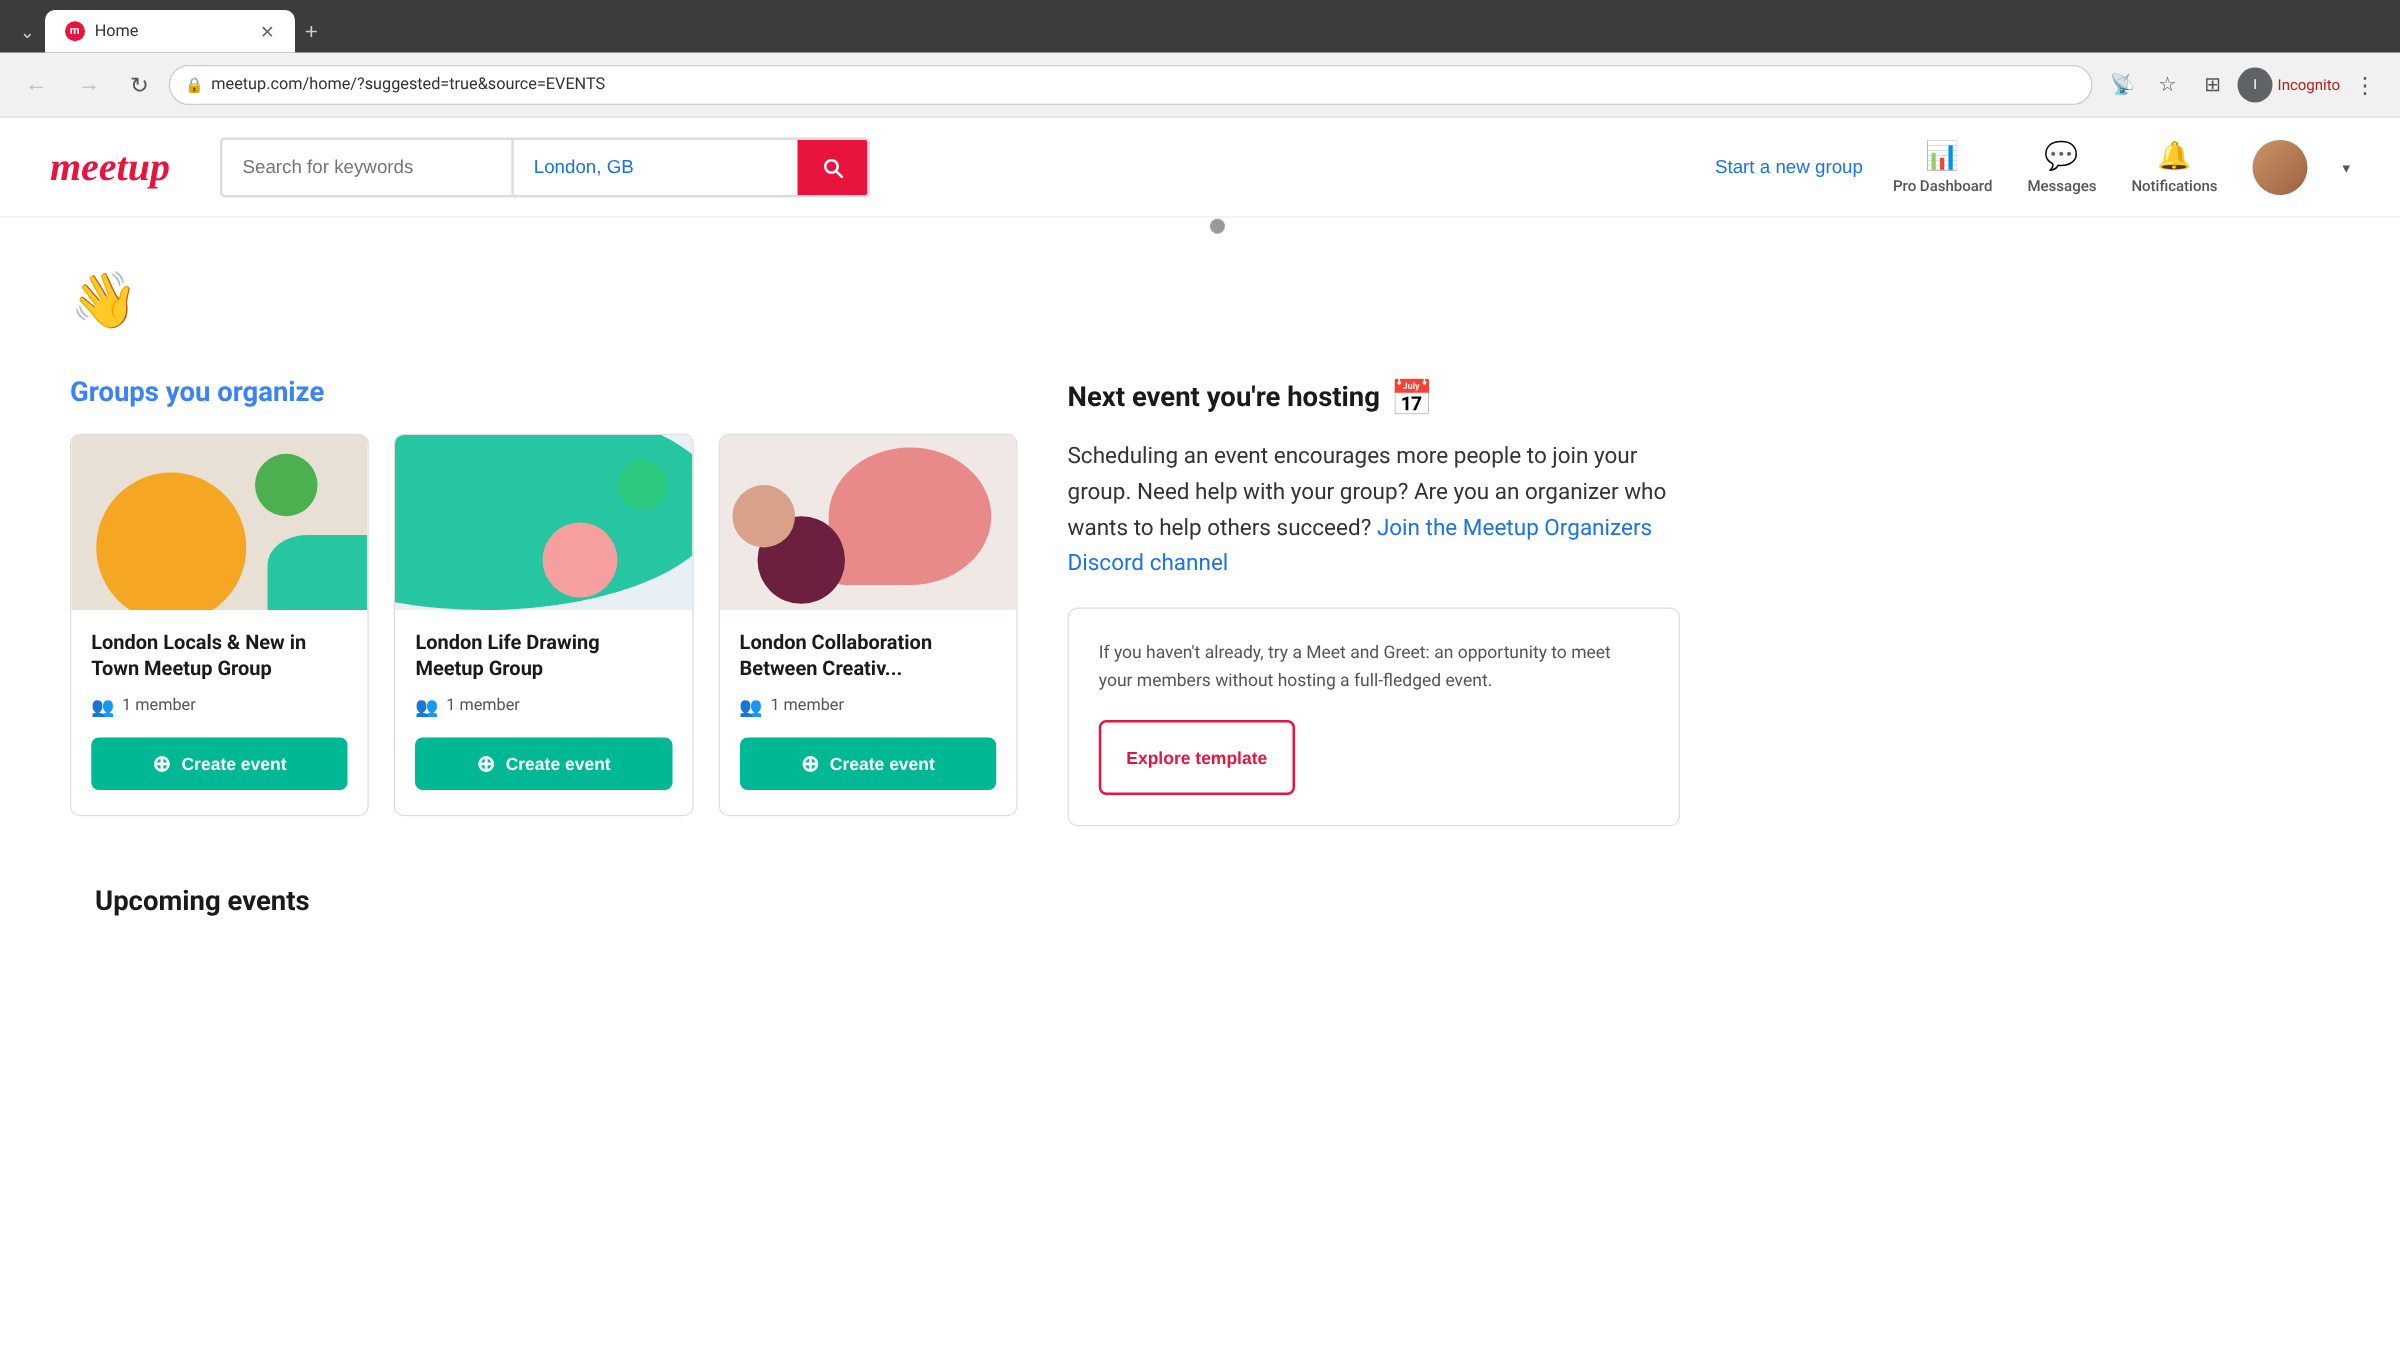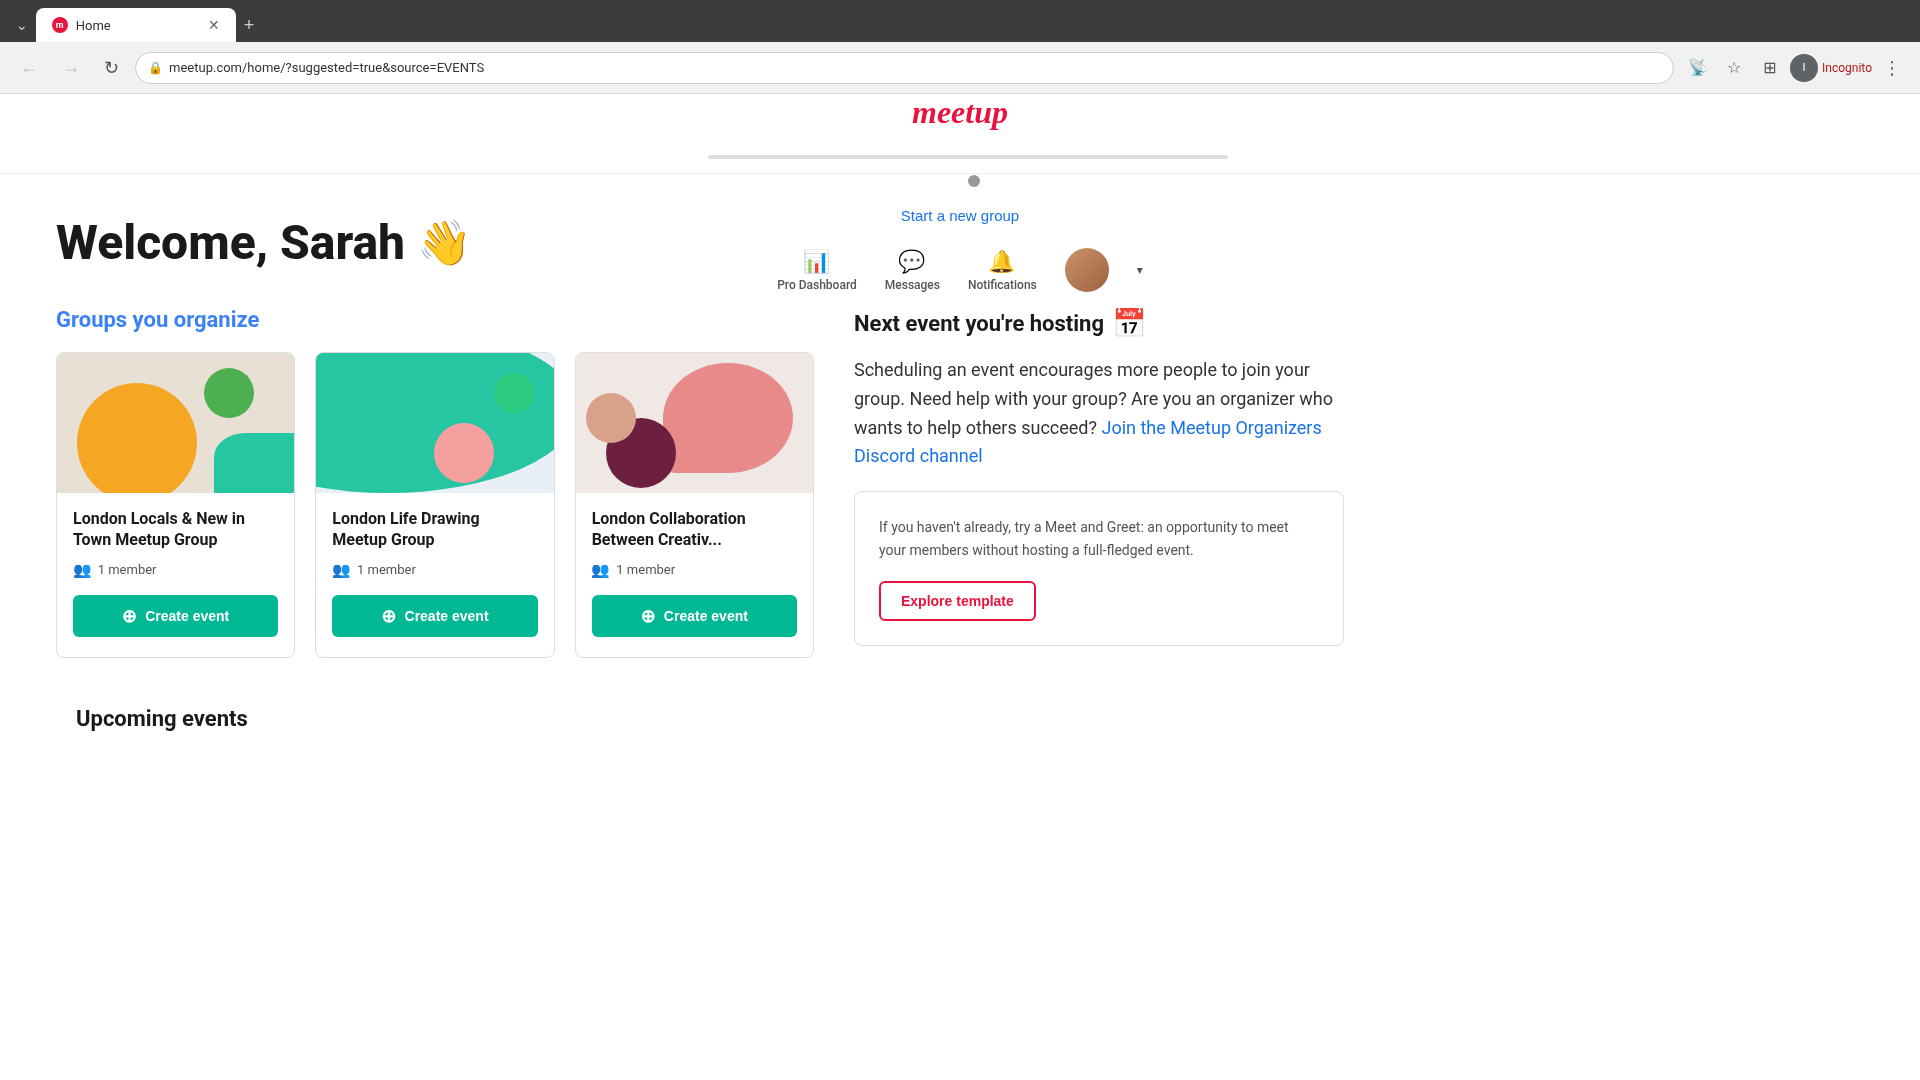--- a/index.html
+++ b/index.html
@@ -23,21 +23,21 @@
     .toolbar-actions { display: flex; align-items: center; gap: 4px; }
     .toolbar-icon-btn { background: none; border: none; cursor: pointer; color: #555; font-size: 16px; padding: 4px 8px; border-radius: 4px; width: 32px; height: 32px; display: flex; align-items: center; justify-content: center; }
     .profile-btn { background: #5f6368; border: none; border-radius: 50%; width: 28px; height: 28px; color: #fff; font-size: 11px; cursor: pointer; display: flex; align-items: center; justify-content: center; }
     .incognito-label { font-size: 12px; color: #b91c1c; }
     .menu-btn { font-size: 18px; }
 
     
     .app-container { width: 1920px; background: #fff; }
 
     
-    .site-header { display: flex; align-items: center; padding: 0 40px; height: 80px; border-bottom: 1px solid #eee; gap: 24px; flex-direction: column; }
+    .site-header { display: flex; align-items: center; padding: 0 40px; height: 80px; border-bottom: 1px solid #eee; gap: 24px; }
     .logo { display: flex; align-items: center; }
     .logo-text { font-size: 32px; font-weight: 800; color: #e8143e; font-family: Georgia, serif; font-style: italic; }
     .search-area { display: flex; align-items: center; flex: 1; max-width: 520px; border: 2px solid #ddd; border-radius: 4px; overflow: hidden; height: 48px; margin-left: 16px; }
     .search-input { flex: 1; border: none; outline: none; padding: 0 16px; font-size: 15px; color: #999; background: #fff; height: 100%; }
     .location-input { border: none; outline: none; border-left: 2px solid #ddd; padding: 12px 16px; font-size: 15px; color: #1a73e8; background: #fff; height: 100%; min-width: 140px; }
     .search-btn { background: #e8143e; border: none; cursor: pointer; padding: 0 18px; height: 100%; display: flex; align-items: center; justify-content: center; }
     .search-btn svg { fill: #fff; }
 
     .header-spacer { flex: 1; }
     .start-group-btn { background: none; border: none; color: #1a73e8; font-size: 15px; cursor: pointer; font-weight: 500; white-space: nowrap; }
@@ -94,21 +94,21 @@
     .next-event-header { display: flex; align-items: center; gap: 8px; margin-bottom: 16px; }
     .next-event-title { font-size: 22px; font-weight: 700; color: #1a1a1a; }
     .calendar-emoji { font-size: 28px; }
 
     .next-event-description { font-size: 18px; color: #333; line-height: 1.6; margin-bottom: 20px; }
     .discord-link { color: #1a73e8; text-decoration: none; }
 
     .template-card { border: 1px solid #ddd; border-radius: 8px; padding: 24px; }
     .template-title { font-size: 20px; font-weight: 700; color: #1a1a1a; margin-bottom: 12px; }
     .template-description { font-size: 14px; color: #555; line-height: 1.6; margin-bottom: 20px; }
-    .explore-btn { background: #fff; color: #e8143e; border: 2px solid #e8143e; border-radius: 6px; padding: 10px 20px; font-size: 14px; font-weight: 600; cursor: pointer; }
+    .explore-btn { background: #fff; color: #e8143e; border: 2px solid #e8143e; border-radius: 6px; padding: 20px 20px; font-size: 14px; font-weight: 600; cursor: pointer; }
 
     .upcoming-section { margin-top: 48px; }
     .upcoming-title { font-size: 22px; font-weight: 700; color: #1a1a1a; margin-left: 20px; }
 
     
     .cursor-dot { position: fixed; width: 12px; height: 12px; background: rgba(0,0,0,0.4); border-radius: 50%; pointer-events: none; z-index: 9999; left: 968px; top: 175px; }
   </style>
 </head>
 <body>
 
@@ -173,21 +173,20 @@
         <span class="nav-action-icon">🔔</span>
         <span class="nav-action-label">Notifications</span>
       </a>
       <div class="avatar-placeholder" style="background: linear-gradient(135deg, #c9956a 0%, #9e6040 100%);"></div>
       <span class="avatar-chevron">▾</span>
     </nav>
   </header>
 
   <div class="main-content">
     <h1 class="welcome-heading">
-      <span>Welcome, Sarah</span>
       <span class="wave-emoji">👋</span>
     </h1>
 
     <div class="sections-grid">
 
       <div>
         <h2 class="section-title">Groups you organize</h2>
         <div class="groups-grid">
 
           <div class="group-card">

